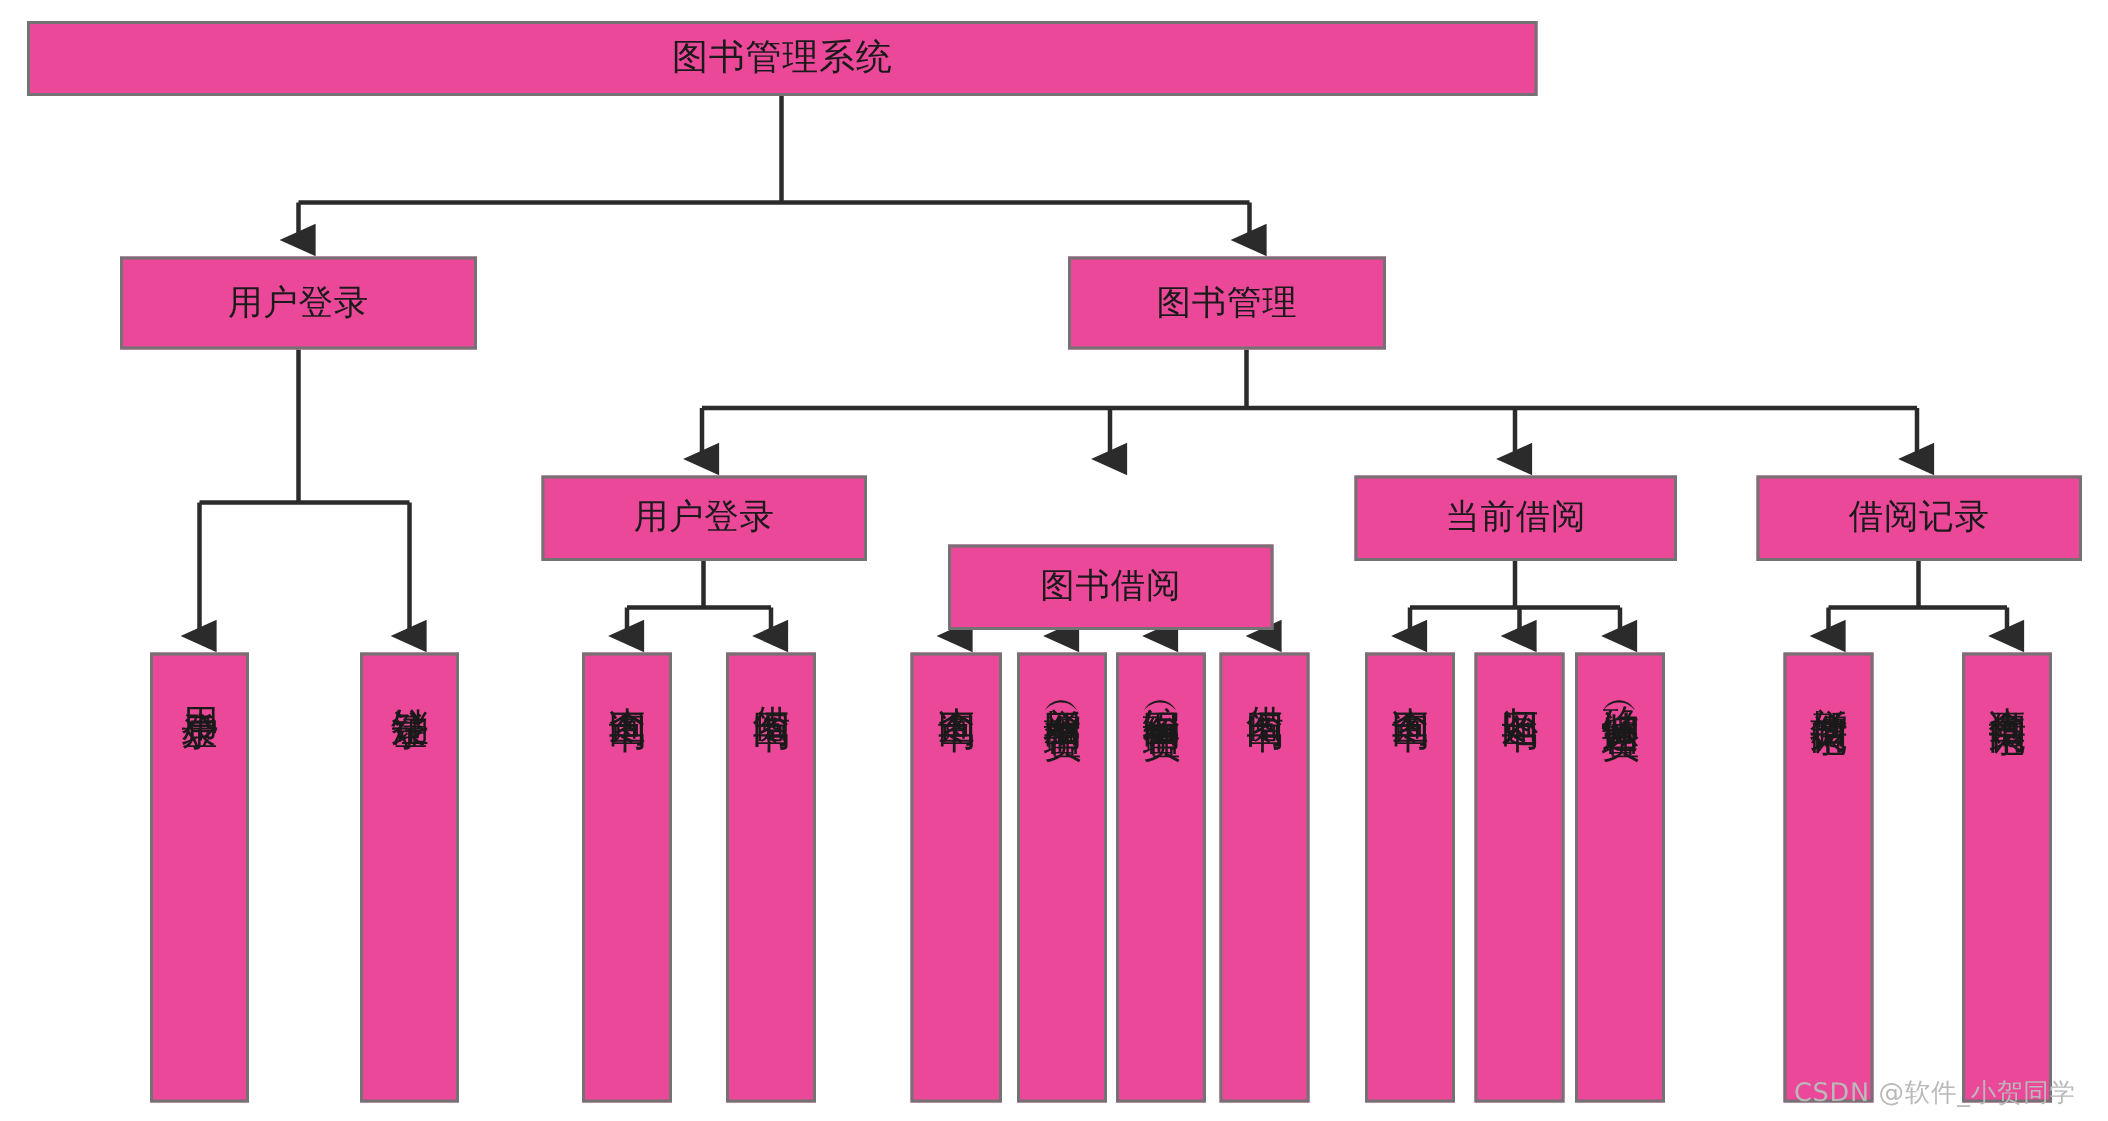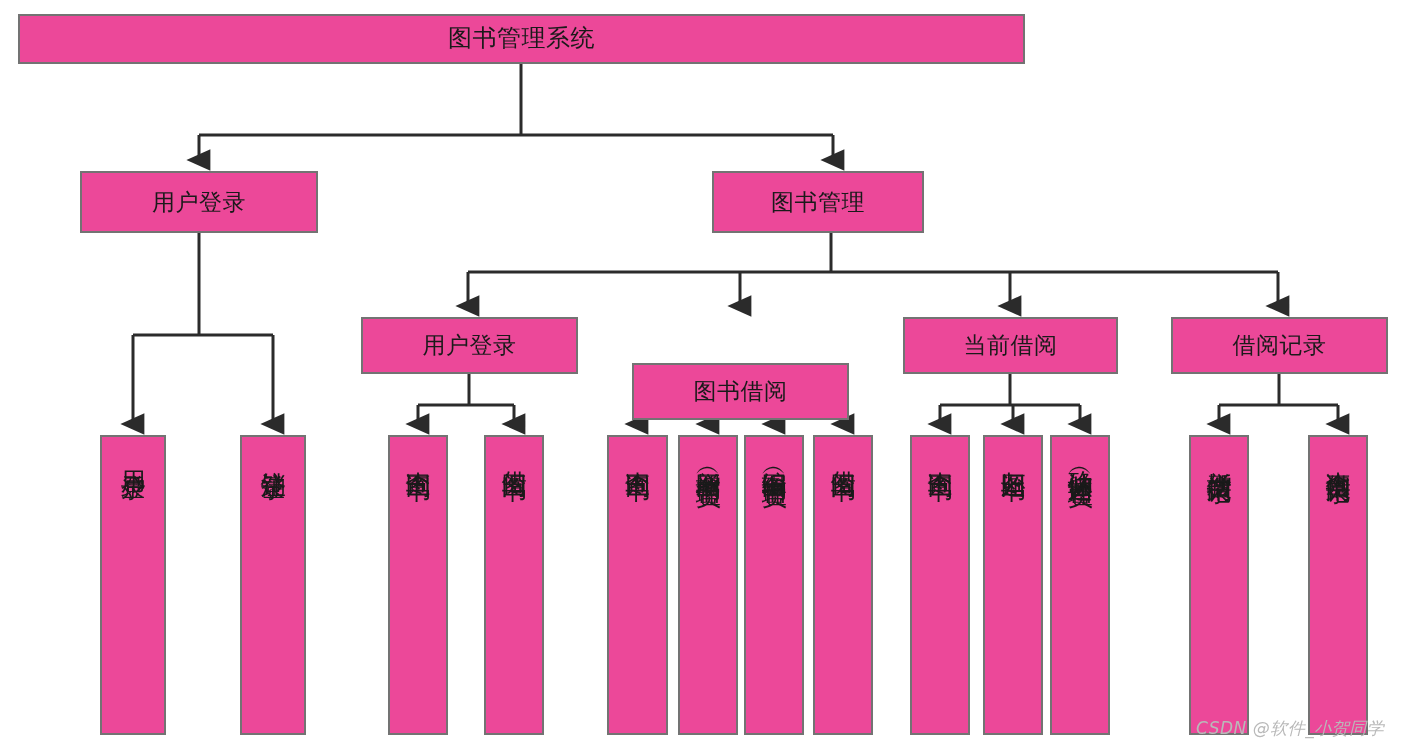--- a/index.html
+++ b/index.html
@@ -61,21 +61,20 @@
     letter-spacing: 2px;
     white-space: nowrap;
   }
   .watermark {
     position: absolute;
     font-size: 17px;
     color: #b9b9b9;
     white-space: nowrap;
     letter-spacing: 0.5px;
     user-select: none;
-    font-style: italic;
   }
 </style>
 </head>
 <body>
 
 <div id="diagram-root">
 
   <svg id="edge-layer" viewBox="0 0 1405 747" xmlns="http://www.w3.org/2000/svg">
     <defs>
       <marker id="arrowhead" markerWidth="9" markerHeight="9" refX="4.2" refY="4.2" orient="auto" markerUnits="strokeWidth">

